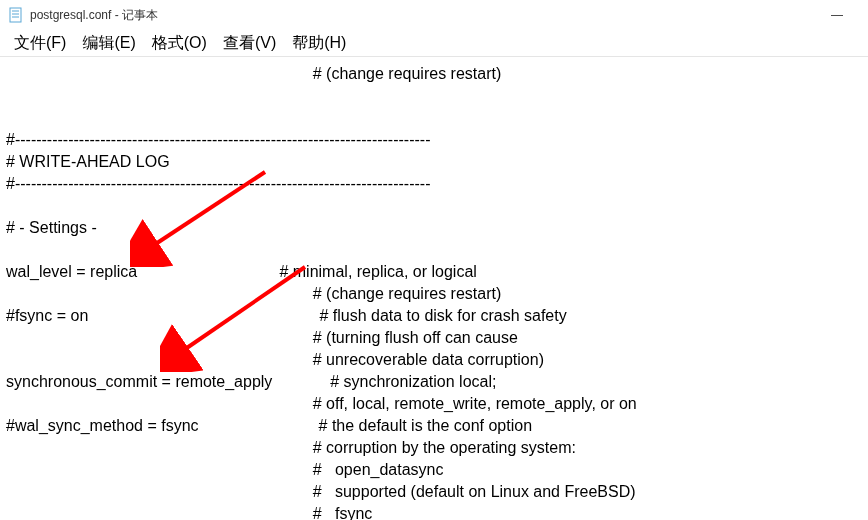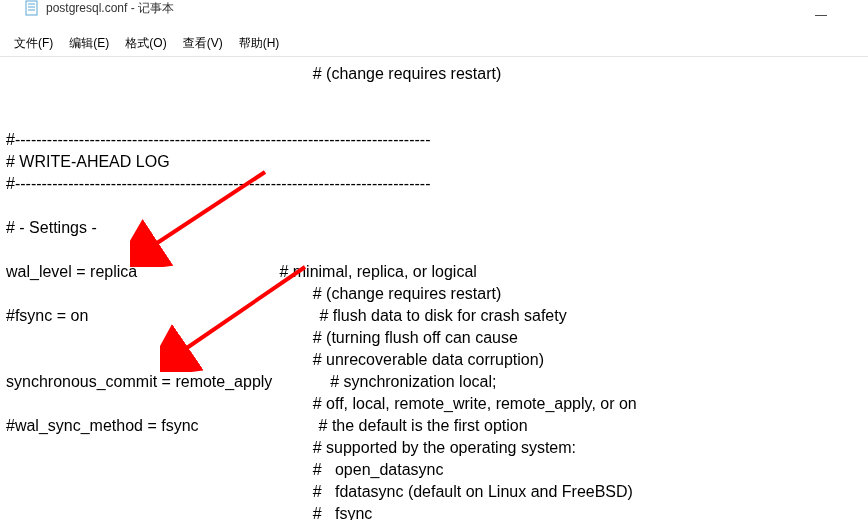--- a/index.html
+++ b/index.html
@@ -1,20 +1,20 @@
 <!DOCTYPE html>
 <html><head>
 <meta charset="utf-8">
 <style>
   html,body{margin:0;padding:0;font-family:"Segoe UI","Microsoft YaHei",Arial,sans-serif;background:#fff;width:868px;height:520px;overflow:hidden}
-  .titlebar{height:30px;display:flex;align-items:flex-start;padding:0 24px;background:#fff;color:#333;font-size:12px}
+  .titlebar{height:30px;display:flex;align-items:center;padding:0 8px;background:#fff;color:#333;font-size:12px}
   .titlebar .icon{width:16px;height:16px;margin-right:6px;display:inline-block}
   .titlebar .spacer{flex:1}
   .win-btn{width:46px;height:30px;display:flex;align-items:center;justify-content:center;color:#333}
-  .menubar{height:22px;display:flex;align-items:center;padding:2px 6px;font-size:12px;color:#000;border-bottom:1px solid #e5e5e5}
+  .menubar{height:22px;display:flex;align-items:center;padding:2px 6px;font-size:16px;color:#000;border-bottom:1px solid #e5e5e5}
   .menu-item{padding:2px 8px;cursor:default}
   .content{position:relative;padding:6px 6px 0 6px;font-family:"Segoe UI","Microsoft YaHei",Arial,sans-serif;font-size:16px;line-height:22px;color:#000;white-space:pre;overflow:hidden;height:calc(520px - 30px - 24px - 6px)}
   .arrow{position:absolute;pointer-events:none}
 </style>
 </head>
 <body>
 
 <div class="titlebar">
   <span class="icon">
     <svg viewBox="0 0 16 16" width="16" height="16">
@@ -46,24 +46,24 @@
 <span></span>
 <span># - Settings -</span>
 <span></span>
 <span>wal_level = replica                                # minimal, replica, or logical</span>
 <span>                                                                     # (change requires restart)</span>
 <span>#fsync = on                                                    # flush data to disk for crash safety</span>
 <span>                                                                     # (turning flush off can cause</span>
 <span>                                                                     # unrecoverable data corruption)</span>
 <span>synchronous_commit = remote_apply             # synchronization local;</span>
 <span>                                                                     # off, local, remote_write, remote_apply, or on</span>
-<span>#wal_sync_method = fsync                           # the default is the first option</span>
-<span>                                                                     # supported by the operating system:</span>
+<span>#wal_sync_method = fsync                           # the default is the conf option</span>
+<span>                                                                     # corruption by the operating system:</span>
 <span>                                                                     #   open_datasync</span>
-<span>                                                                     #   fdatasync (default on Linux and FreeBSD)</span>
+<span>                                                                     #   supported (default on Linux and FreeBSD)</span>
 <span>                                                                     #   fsync</span>
 
 
   
   <svg class="arrow" style="left:130px;top:110px" width="140" height="100" viewBox="0 0 140 100">
     <defs>
       <marker id="ah1" markerWidth="14" markerHeight="14" refX="3" refY="7" orient="auto">
         <polygon points="0,0 14,7 0,14" fill="#ff0000"></polygon>
       </marker>
     </defs>

